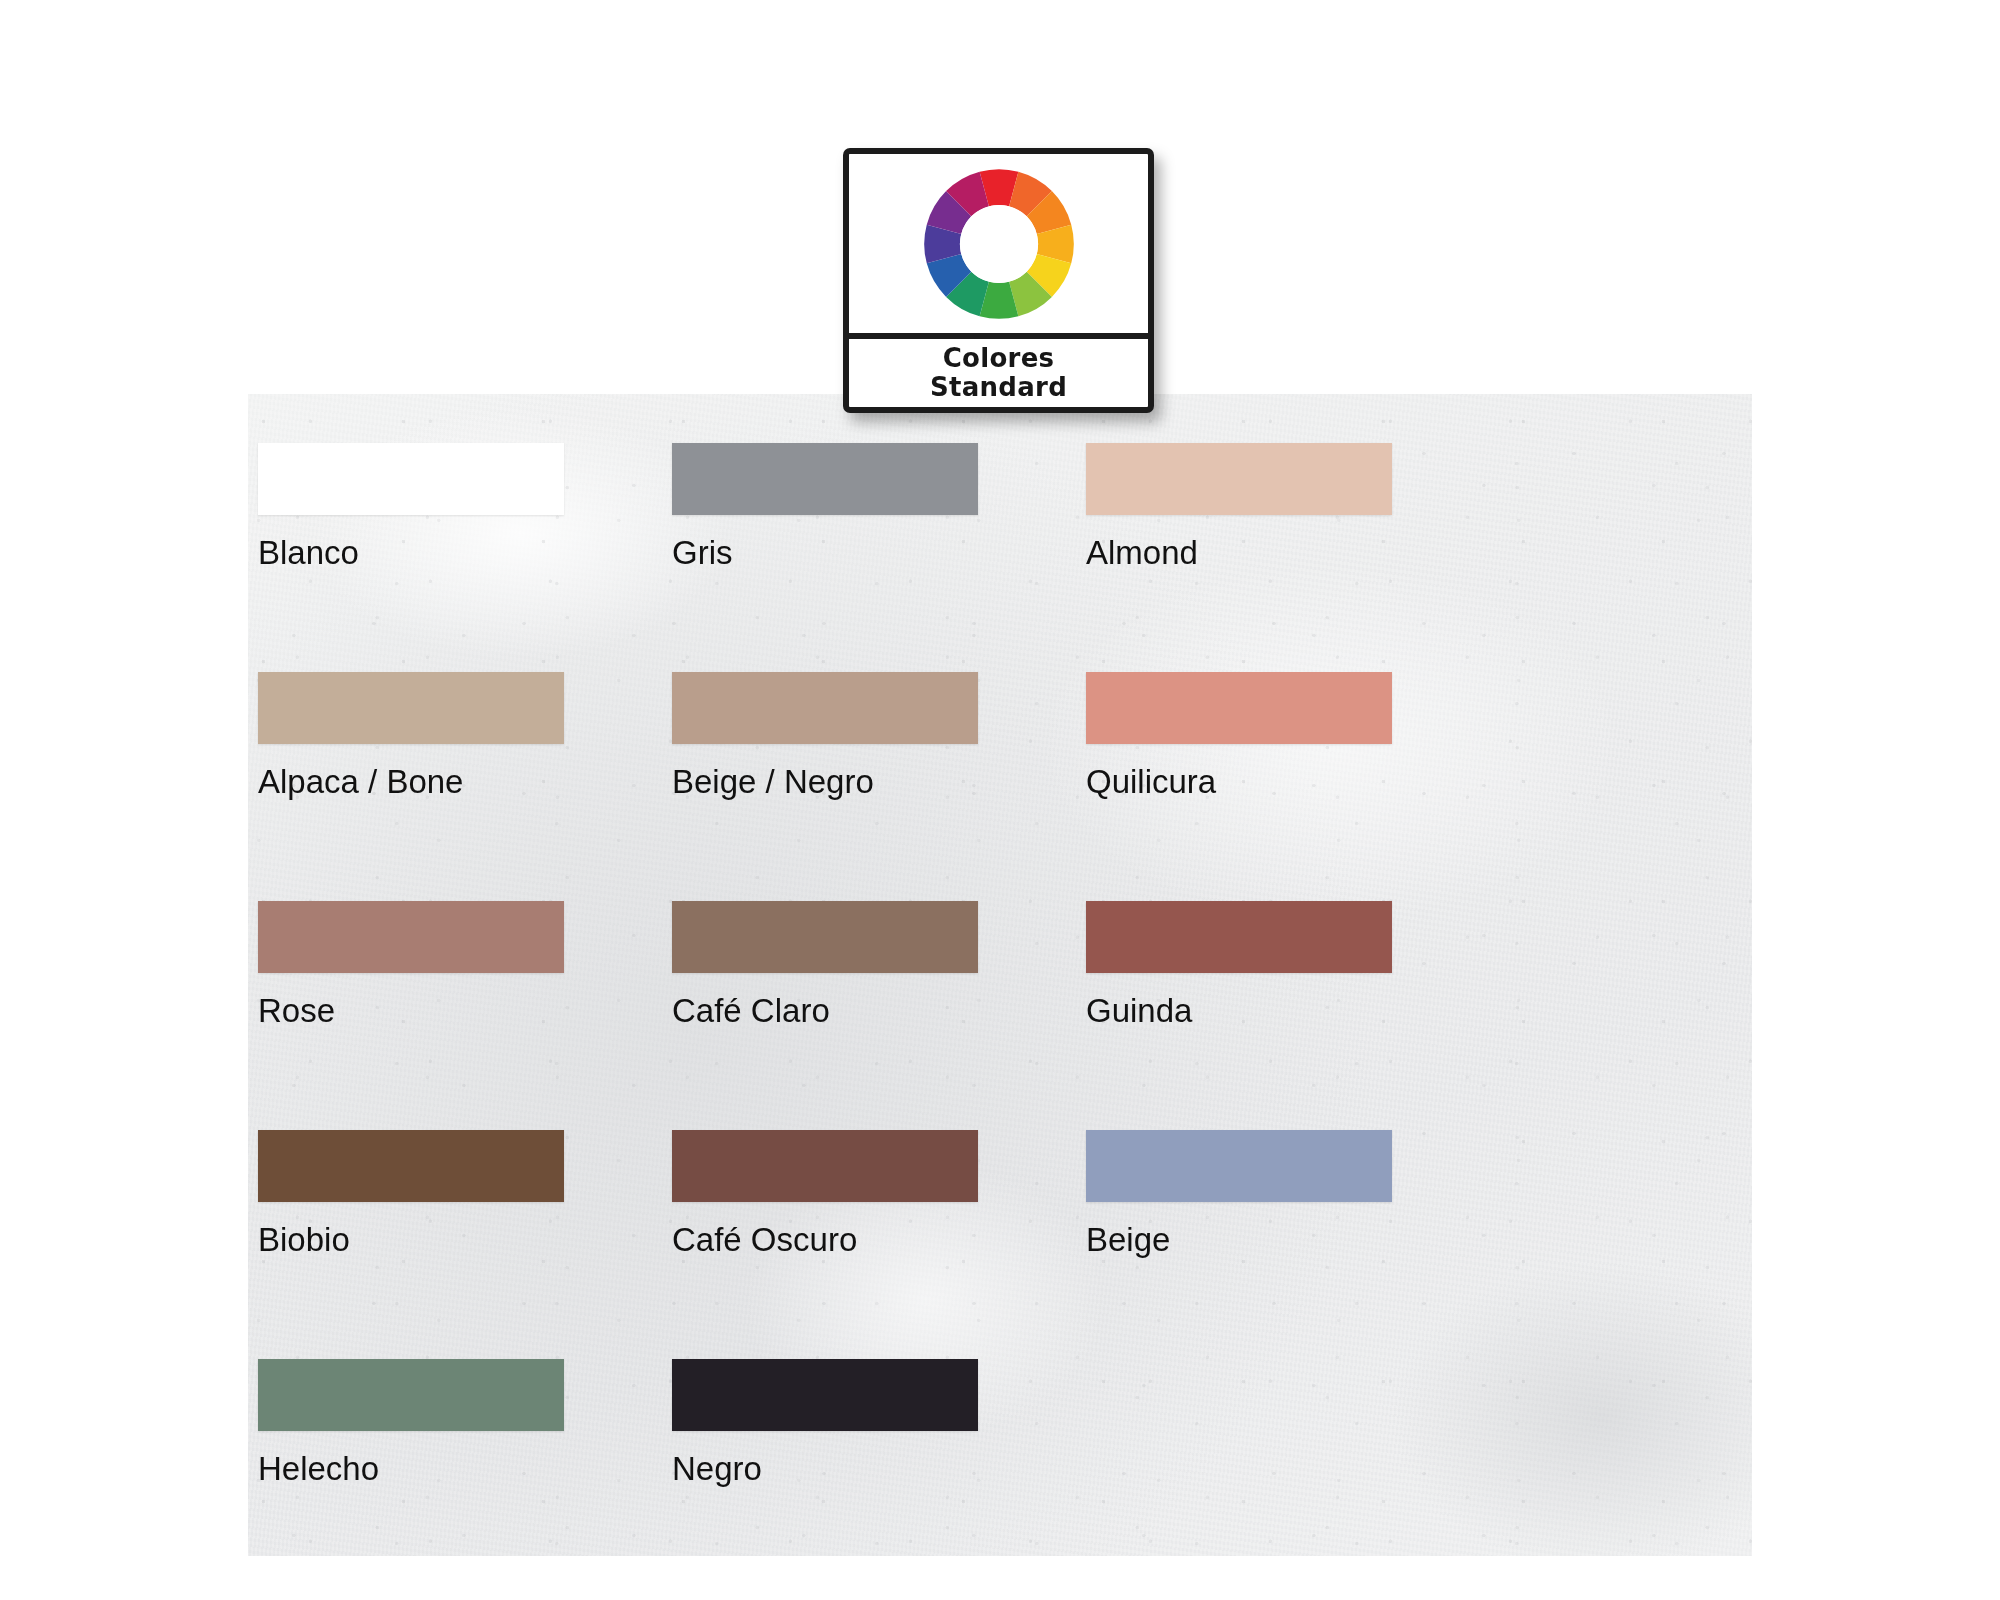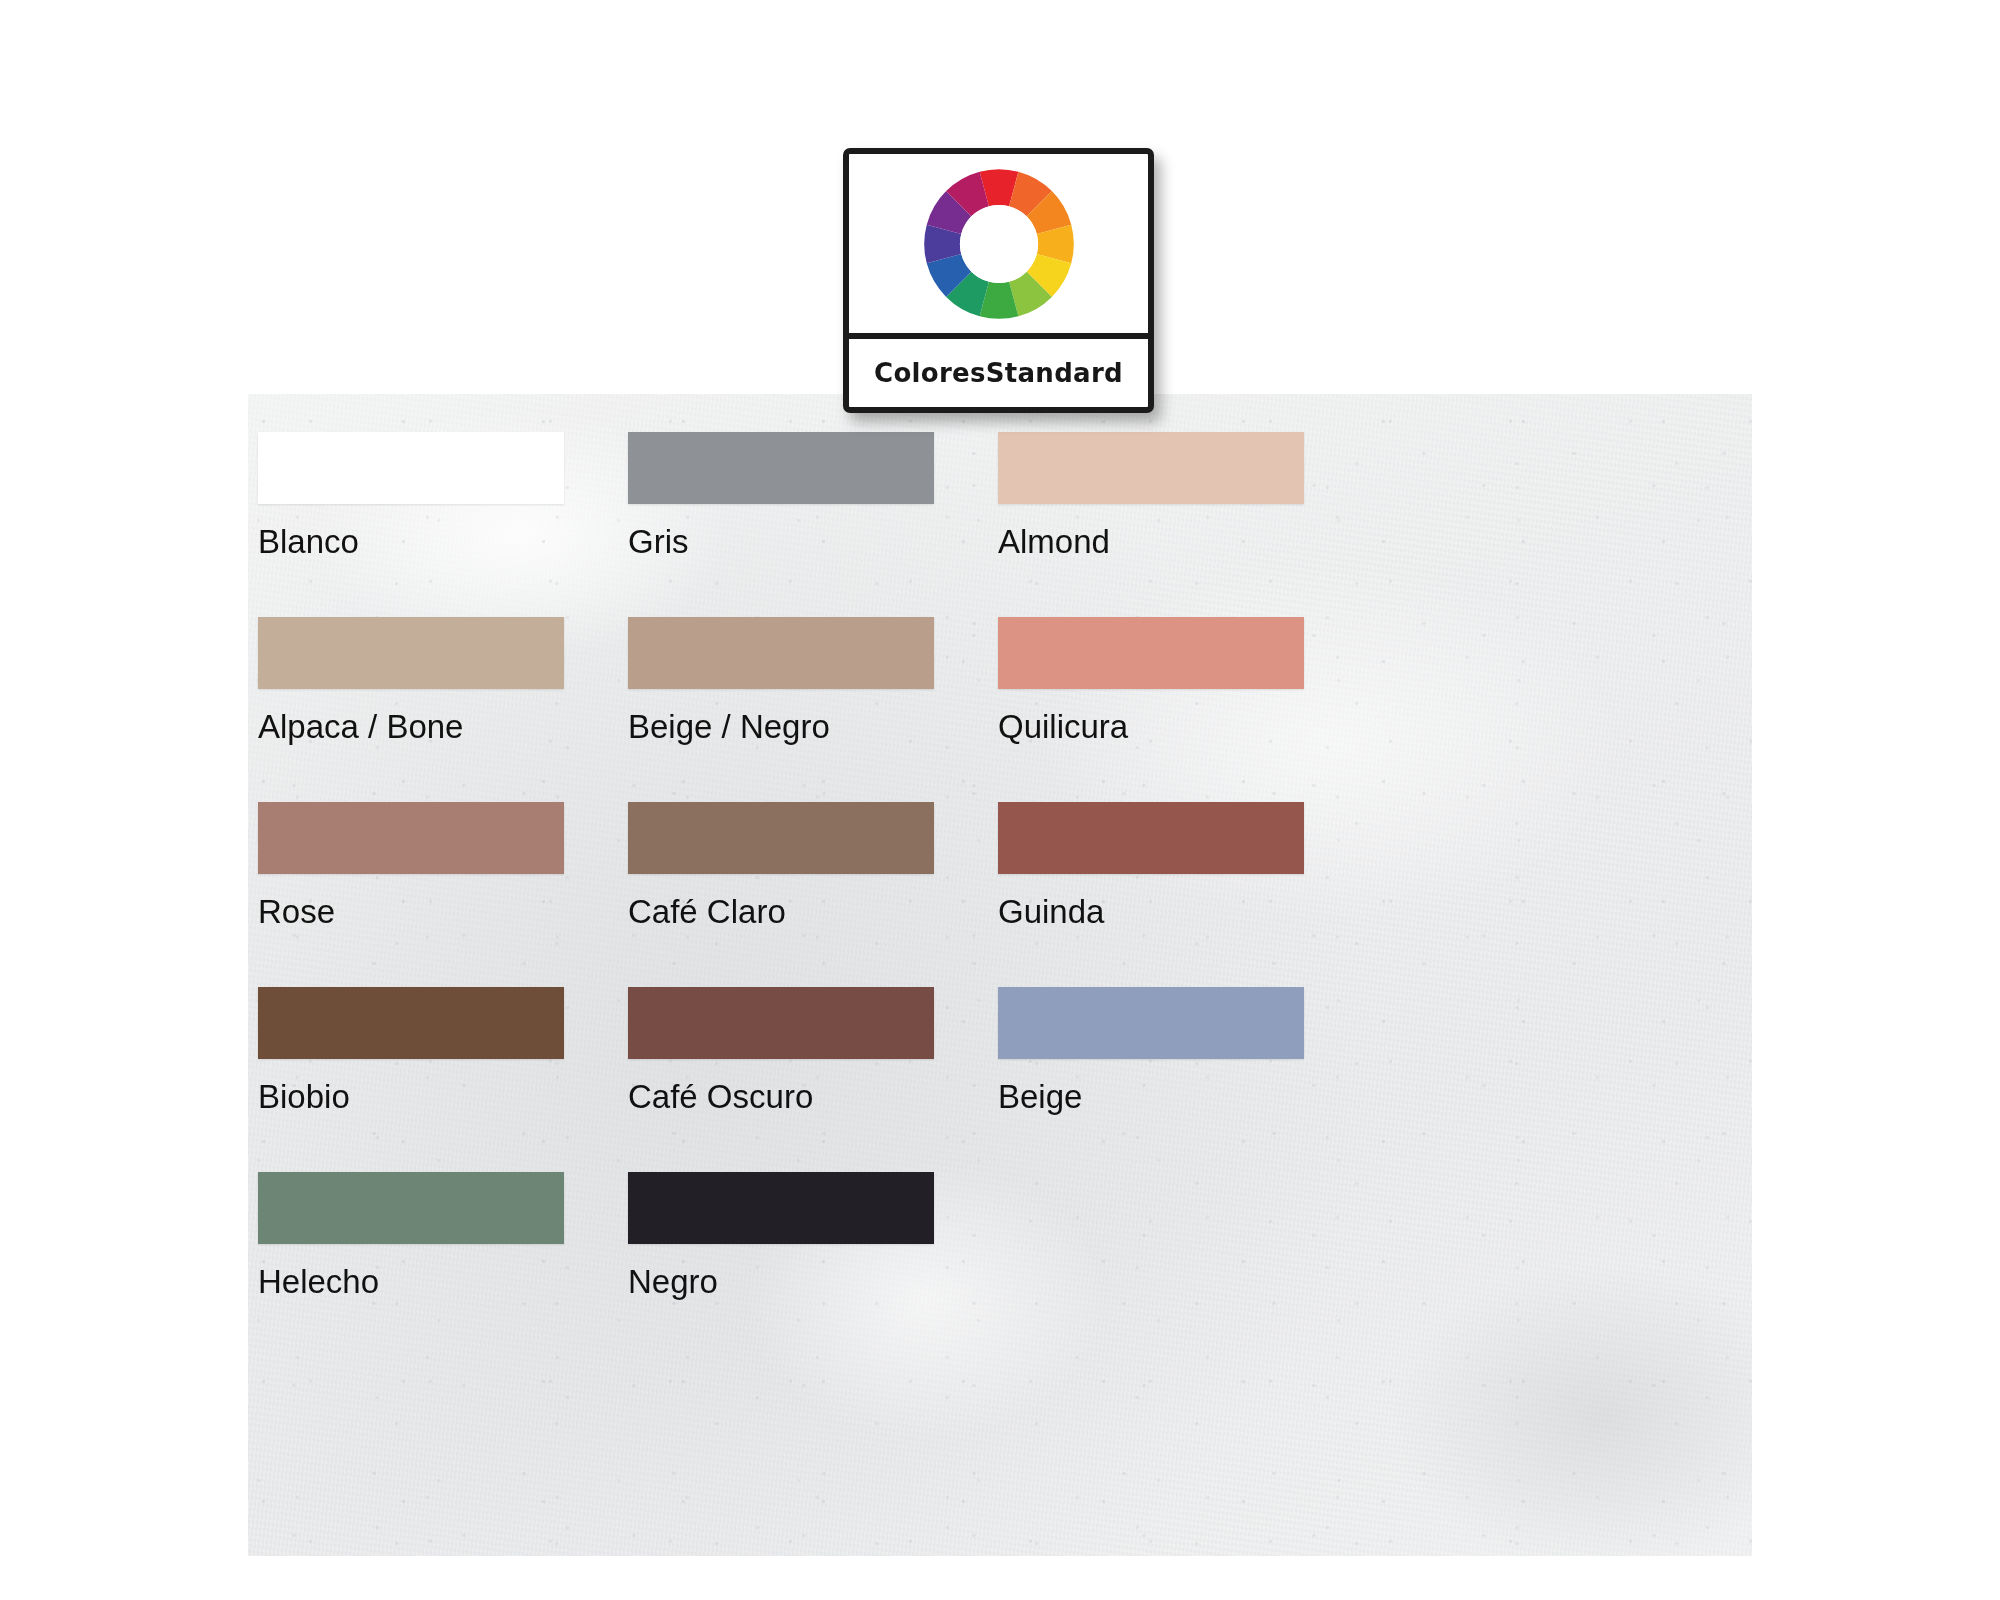--- a/index.html
+++ b/index.html
@@ -76,46 +76,47 @@
     justify-content: center;
     border-bottom: none;
     border-bottom-left-radius: 0;
     border-bottom-right-radius: 0;
   }
   #logo-text-box {
     width: 311px;
     height: 80px;
     margin-top: -1px;
     display: flex;
-    flex-direction: row;
+    flex-direction: column;
     align-items: center;
     justify-content: center;
     border-top-left-radius: 0;
     border-top-right-radius: 0;
   }
   #logo-text-box .ln {
     font-family: "DejaVu Sans", sans-serif;
     font-weight: bold;
     font-size: 26px;
     line-height: 29px;
     letter-spacing: .3px;
     color: #171717;
   }
 
   
   #grid {
     position: absolute;
     left: 258px;
-    top: 432px;
+    top: 443px;
     width: 1310px;
     display: grid;
     grid-template-columns: repeat(3, 370px);
     column-gap: 0px;
     row-gap: 0px;
     z-index: 10;
+    gap: 44px;
   }
   .cell {
     width: 370px;
     height: 185px;
   }
   .swatch {
     width: 306px;
     height: 72px;
     box-shadow: 0 1px 2px rgba(0,0,0,.10);
   }

